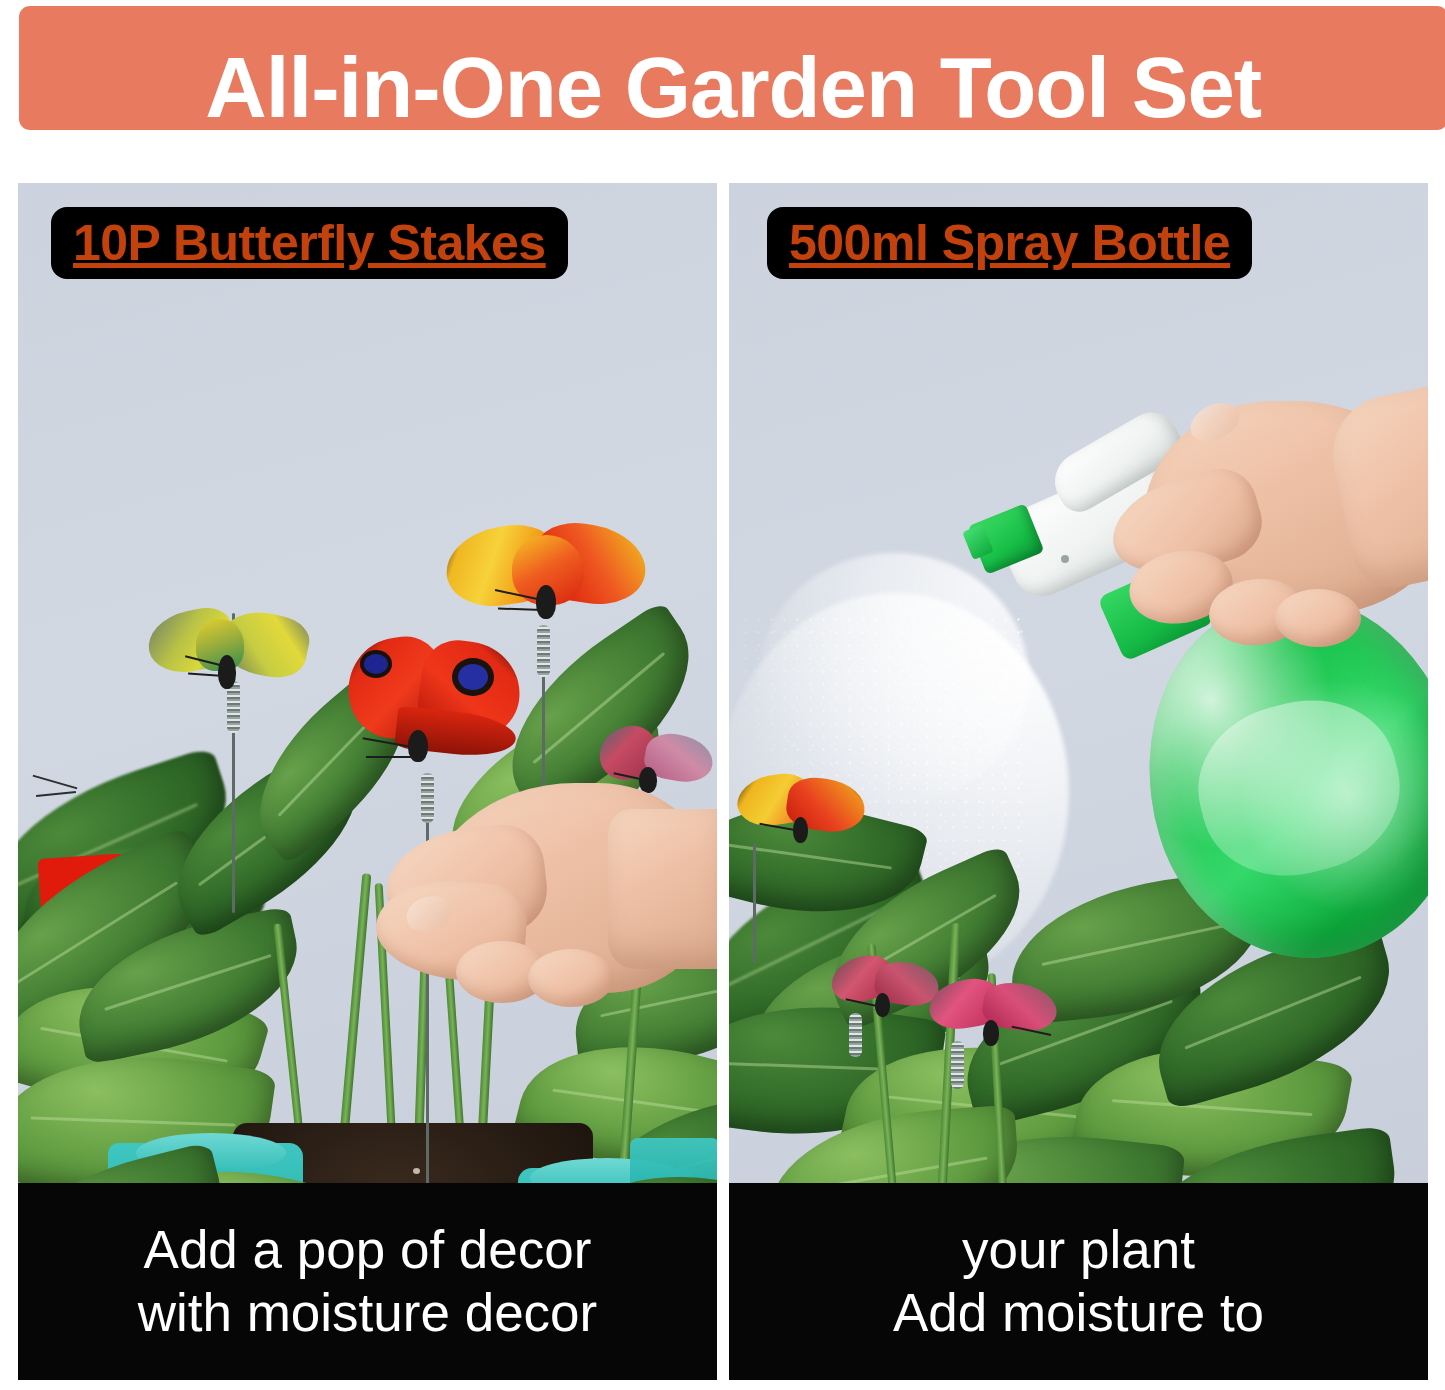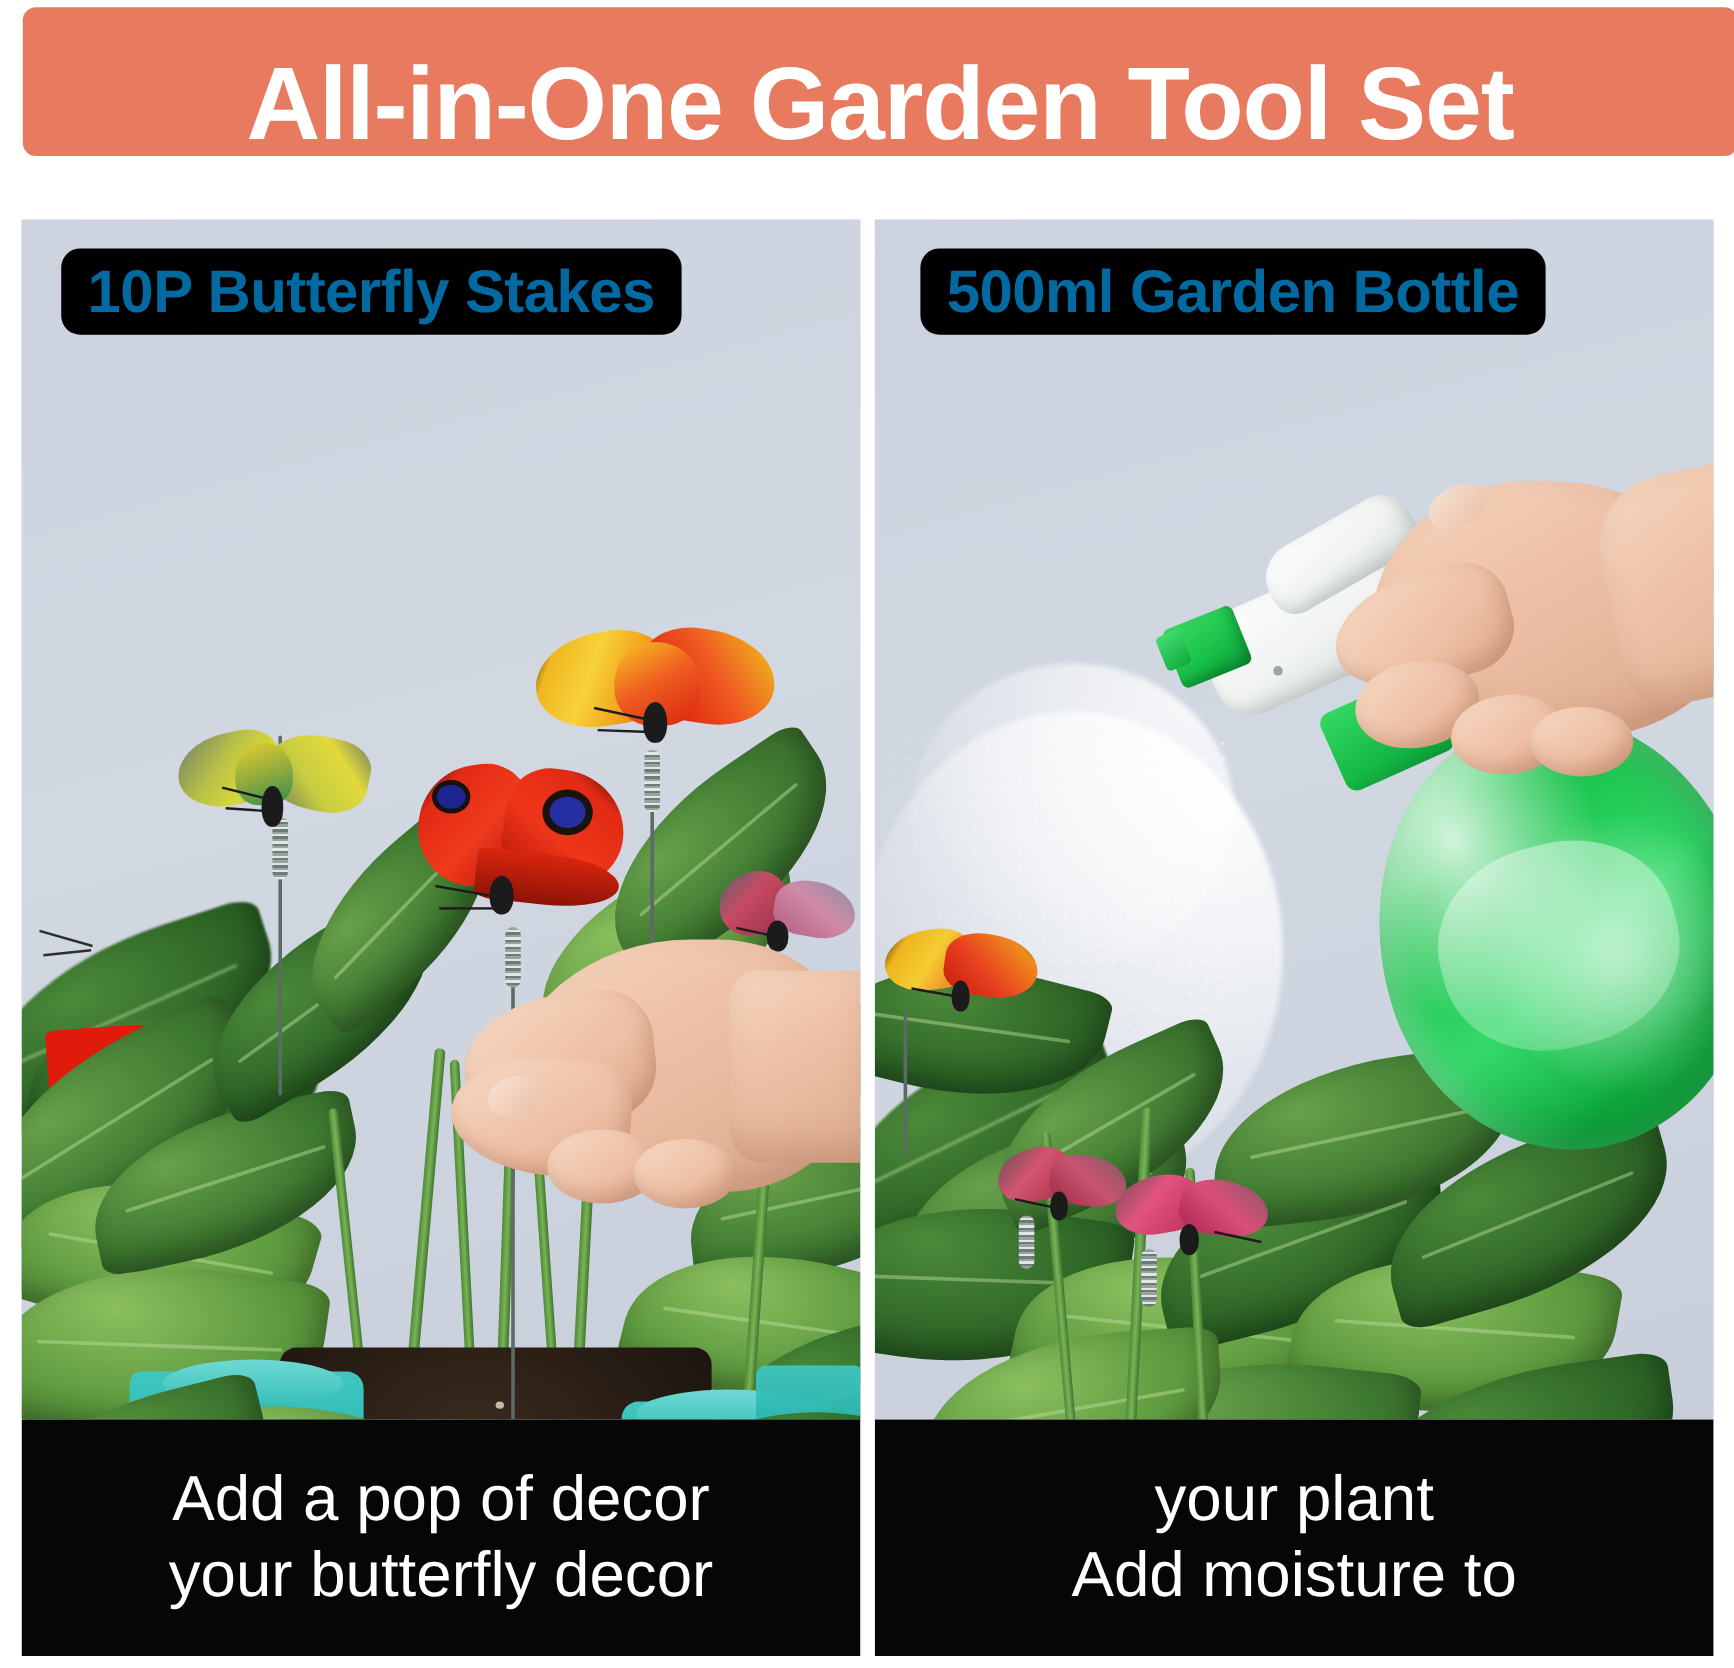--- a/index.html
+++ b/index.html
@@ -77,26 +77,27 @@
     display: flex;
     align-items: center;
     justify-content: center;
     padding: 0 22px;
     box-sizing: border-box;
     z-index: 40;
   }
   .pill-left  { left: 33px; }
   .pill-right { left: 38px; }
   .pill-text {
-    color: #0369a1;
+    color: #c2410c;
     font-size: 50px;
     font-weight: bold;
     white-space: nowrap;
     letter-spacing: -0.5px;
     line-height: 1;
+    text-decoration: underline;
   }
 
   
   .caption {
     position: absolute;
     left: 0;
     bottom: 0;
     width: 100%;
     height: 197px;
     background: #060606;
@@ -393,21 +394,21 @@
       </div>
 
     </div>
 
     <div class="pill pill-left">
       <span class="pill-text">10P Butterfly Stakes</span>
     </div>
 
     <div class="caption">
       <div class="caption-line">Add a pop of decor</div>
-      <div class="caption-line">your butterfly decor</div>
+      <div class="caption-line">with moisture decor</div>
     </div>
   </div>
 
   <div class="panel">
 
     <div class="photo">
 
       <div class="mist" style="left:-10px;top:410px;width:350px;height:400px;"></div>
       <div class="mist-dots" style="left:10px;top:430px;width:290px;height:330px;
                   -webkit-mask-image:radial-gradient(ellipse at 92% 10%, rgba(0,0,0,1) 0%, rgba(0,0,0,0.8) 40%, rgba(0,0,0,0) 78%);
@@ -477,21 +478,21 @@
 
         <div class="finger" style="left:70px;top:168px;width:104px;height:72px;border-radius:50%;transform:rotate(-10deg);"></div>
         <div class="finger" style="left:150px;top:196px;width:96px;height:66px;border-radius:50%;transform:rotate(-6deg);"></div>
         <div class="finger" style="left:216px;top:206px;width:86px;height:58px;border-radius:50%;"></div>
         <div class="nail" style="left:130px;top:22px;width:52px;height:34px;transform:rotate(-26deg);"></div>
       </div>
 
     </div>
 
     <div class="pill pill-right">
-      <span class="pill-text">500ml Garden Bottle</span>
+      <span class="pill-text">500ml Spray Bottle</span>
     </div>
 
     <div class="caption">
       <div class="caption-line">your plant</div>
       <div class="caption-line">Add moisture to</div>
     </div>
   </div>
 
 </div>
 

